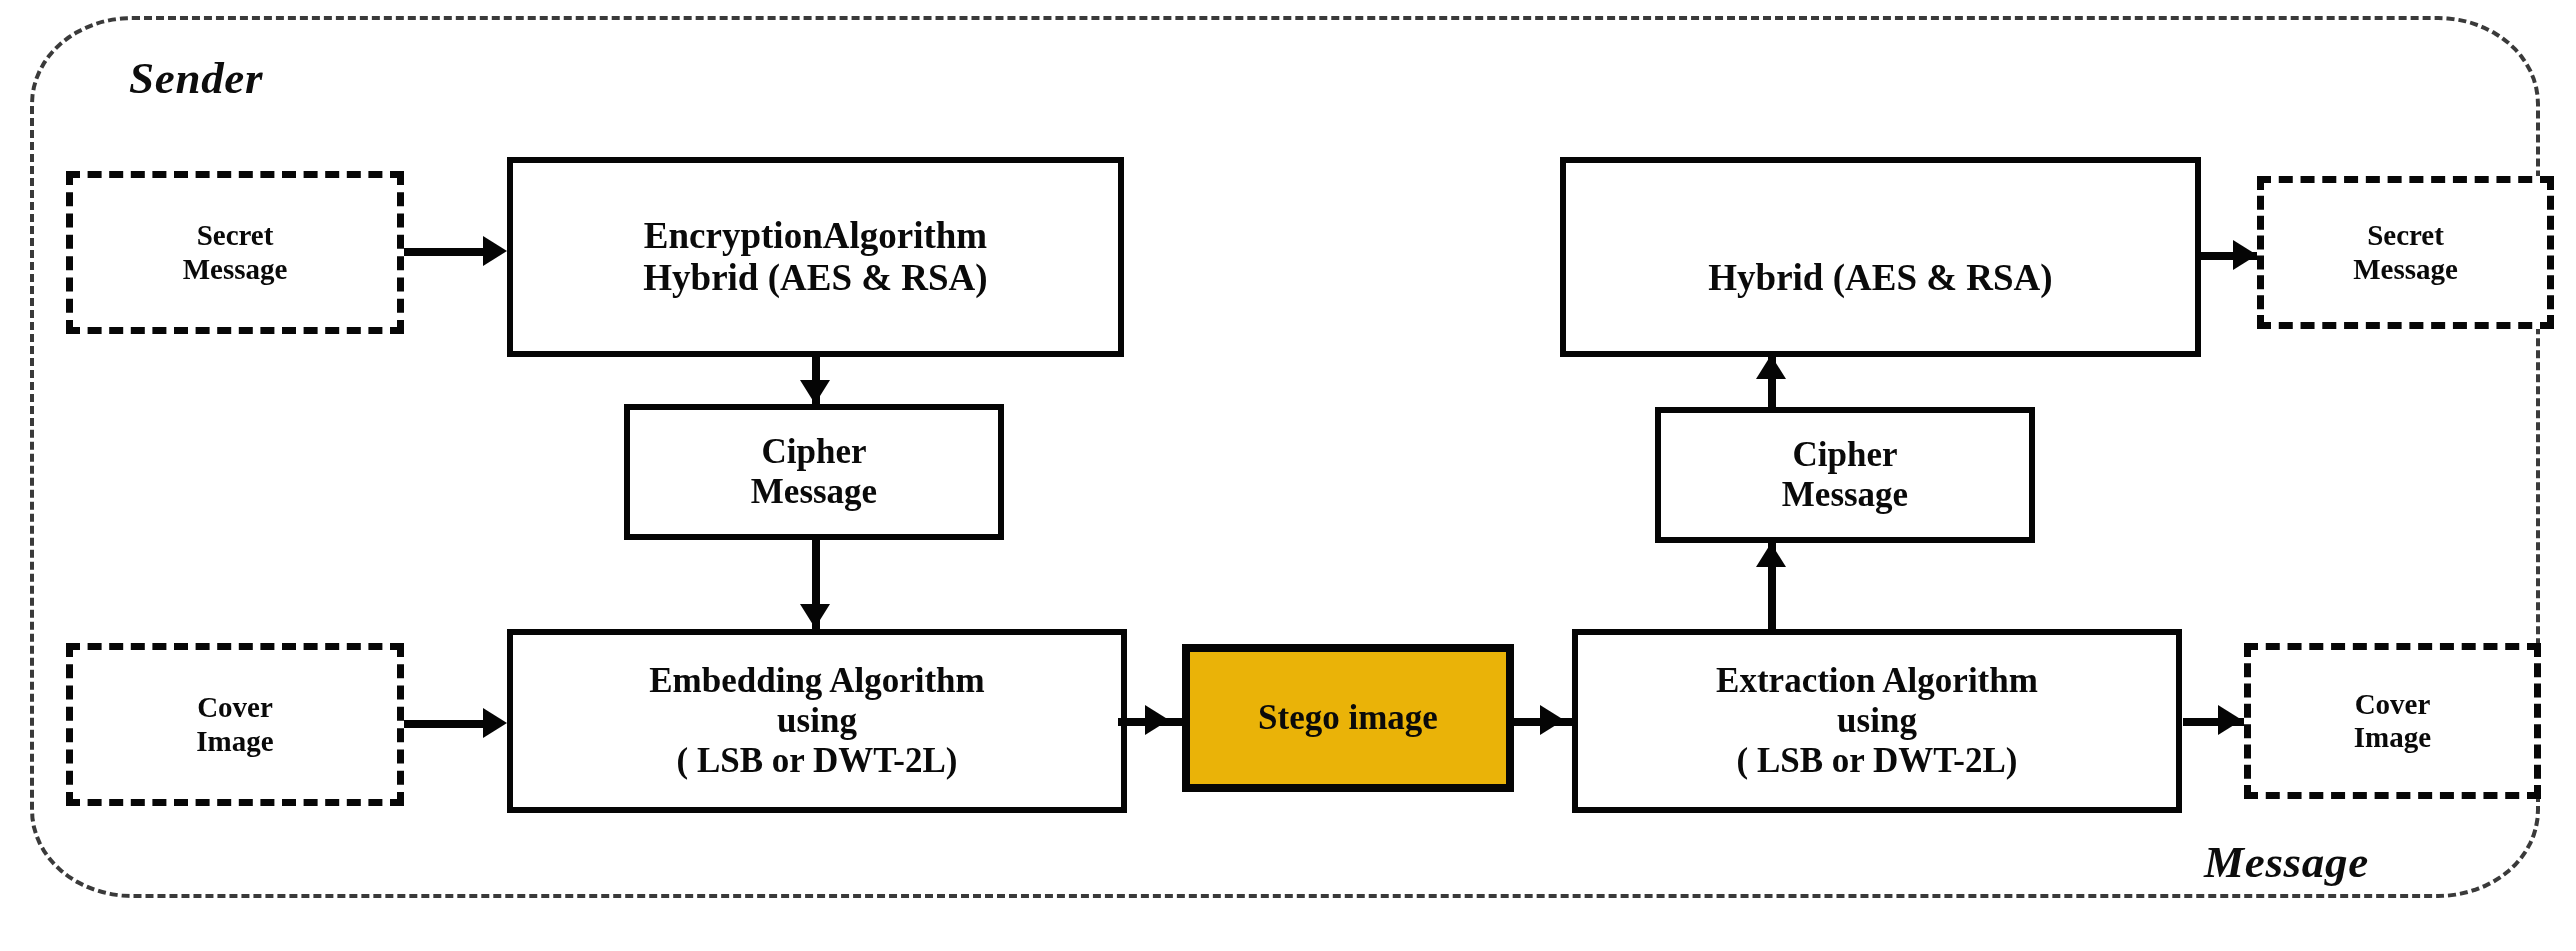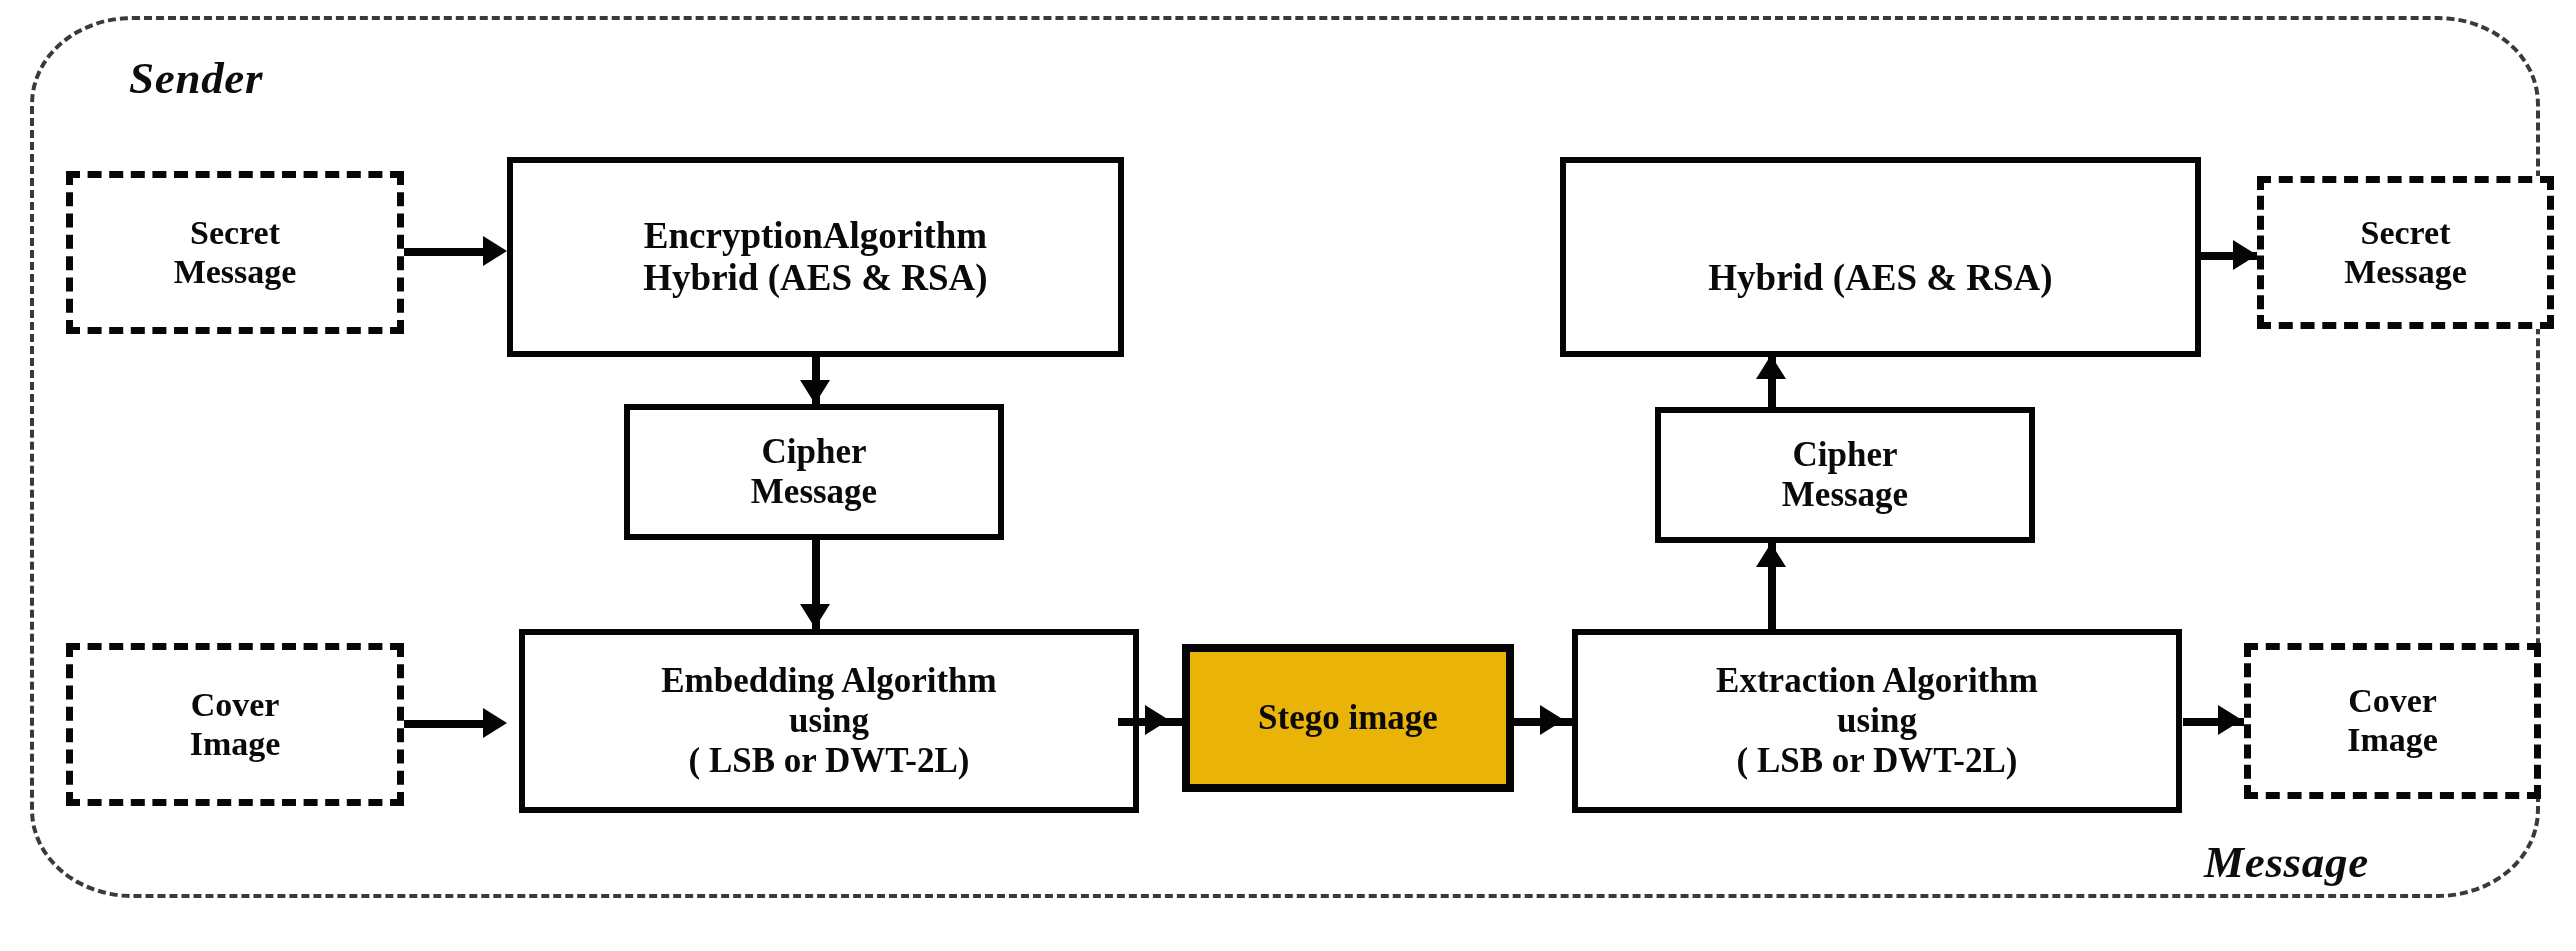--- a/index.html
+++ b/index.html
@@ -69,21 +69,21 @@
     border: 7.5px dashed #070707;
   }
   
   .node.shaded {
     border: 8.1px solid #050505;
     background: #eab308;
   }
 
   .fs-big   { font-size: 37px; }
   .fs-mid   { font-size: 35px; }
-  .fs-small { font-size: 34px; }
+  .fs-small { font-size: 29px; }
 
   
   .conn {
     position: absolute;
     background: #050505;
   }
   .conn.h { height: 7.5px; }
   .conn.v { width: 7.5px; }
 
   .arrow {
@@ -150,21 +150,21 @@
   <div class="node dashed fs-small" style="left:66px; top:643px; width:338px; height:163px;">
     <span class="txt">
       <span>Cover</span><br>
       <span>Image</span>
     </span>
   </div>
 
   <div class="conn h" style="left:404px; top:720px; width:83px;"></div>
   <div class="arrow right" style="left:483px; top:708px;"></div>
 
-  <div class="node solid fs-mid" style="left:519px; top:629px; width:620px; height:184px;">
+  <div class="node solid fs-mid" style="left:507px; top:629px; width:620px; height:184px;">
     <span class="txt">
       <span>Embedding Algorithm</span><br>
       <span>using</span><br>
       <span>( LSB or DWT-2L)</span>
     </span>
   </div>
 
   <div class="conn h" style="left:1118px; top:718px; width:76px;"></div>
   <div class="arrow right" style="left:1145px; top:705px;"></div>
 

